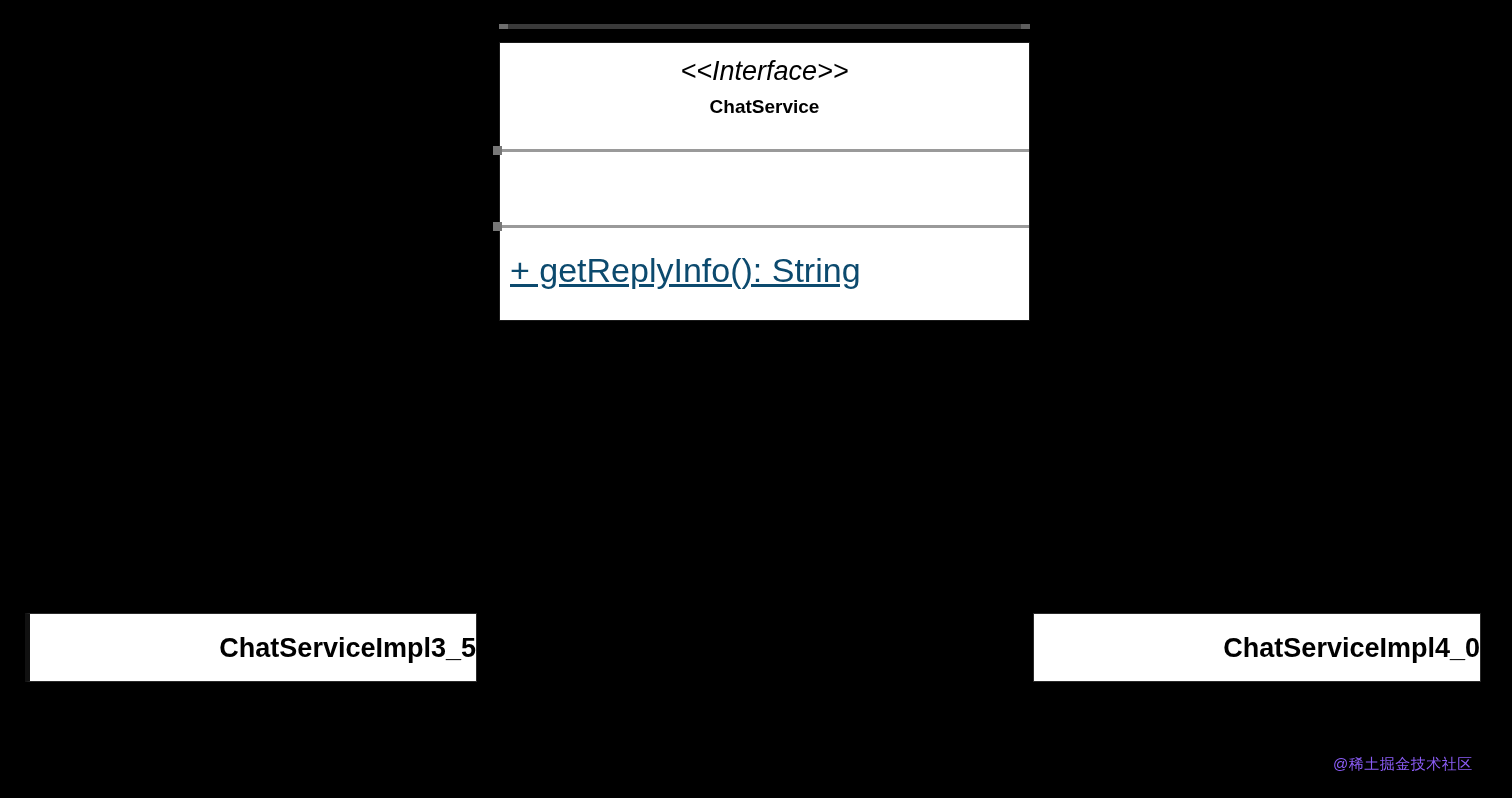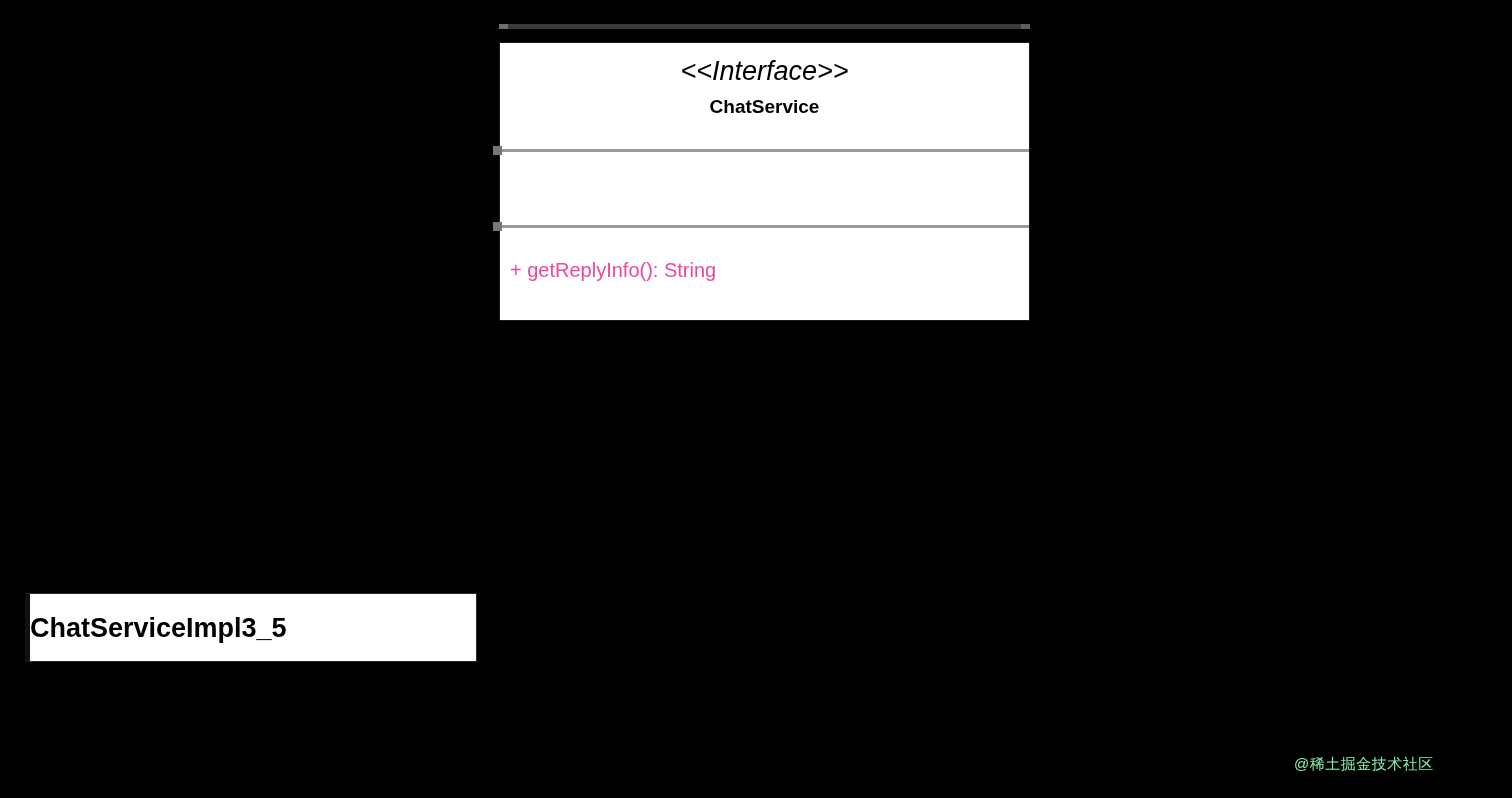--- a/index.html
+++ b/index.html
@@ -113,35 +113,37 @@
     height: 73px;
   }
 
   .compartment.operations {
     height: 93px;
     padding: 26px 0 0 10px;
     text-align: left;
   }
 
   .member {
-    font-size: 20px;
+    font-size: 34px;
     line-height: 32px;
-    color: #ec4899;
+    color: #0c4a6e;
     white-space: nowrap;
+    text-decoration: underline;
   }
 
   
   .impl-box {
     position: absolute;
     box-sizing: border-box;
     background: #ffffff;
     border: 1px solid #2a2a2a;
     display: flex;
     align-items: center;
-    justify-content: flex-start;
+    justify-content: flex-end;
+    margin-top: 20px;
   }
 
   #impl-left-box {
     left: 25px;
     top: 593px;
     width: 452px;
     height: 69px;
     border-left: 5px solid #111111;
   }
 
@@ -156,25 +158,25 @@
     font-weight: bold;
     font-size: 27px;
     line-height: 32px;
     color: #000000;
     text-align: center;
   }
 
   
   .watermark {
     position: absolute;
-    left: 1294px;
+    left: 1333px;
     top: 754px;
     font-size: 15px;
     line-height: 20px;
-    color: #86efac;
+    color: #8b5cf6;
     white-space: nowrap;
     letter-spacing: 0.5px;
     user-select: none;
   }
 </style>
 </head>
 <body>
 
 <div class="canvas">
 
@@ -203,16 +205,19 @@
     <div class="compartment operations">
       <div class="member">+ getReplyInfo(): String</div>
     </div>
 
   </div>
 
   <div class="impl-box" id="impl-left-box">
     <div class="impl-title">ChatServiceImpl3_5</div>
   </div>
 
+  <div class="impl-box" id="impl-right-box">
+    <div class="impl-title">ChatServiceImpl4_0</div>
+  </div>
 
   <div class="watermark">@稀土掘金技术社区</div>
 
 </div>
 
 </body></html>

